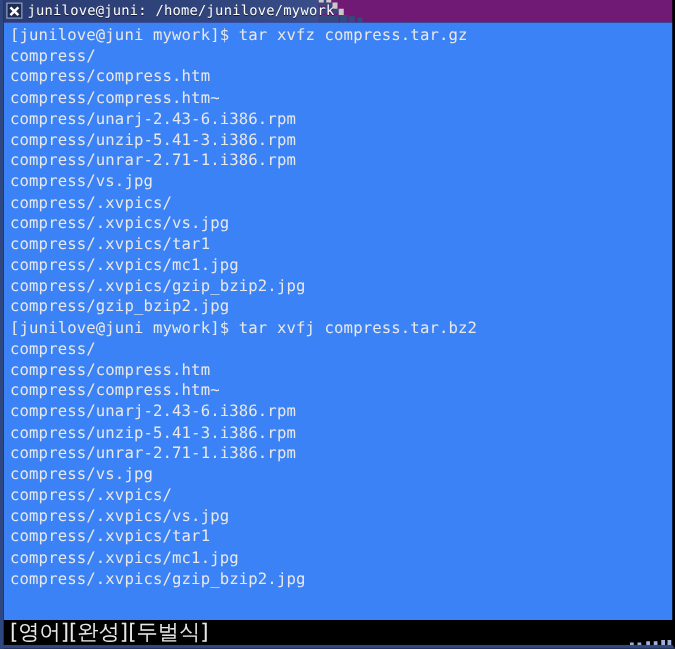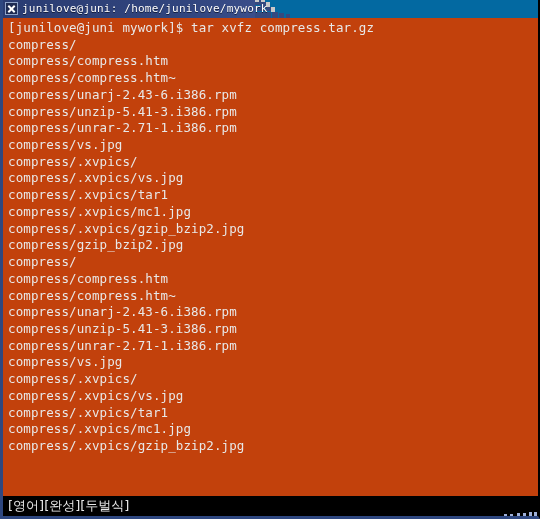--- a/index.html
+++ b/index.html
@@ -27,21 +27,21 @@
     border-bottom: 3px solid #2e4780;
     overflow: hidden;
   }
 
   
   #titlebar {
     position: relative;
     height: 18px;
     width: 100%;
     box-sizing: border-box;
-    background: #0369a1;
+    background: #701a75;
     overflow: hidden;
     display: flex;
     align-items: center;
   }
   #titlebar-blue {
     position: absolute;
     left: 0;
     top: 0;
     height: 18px;
     width: 252px;
@@ -92,21 +92,21 @@
     white-space: nowrap;
     font-family: "DejaVu Sans Mono", "Liberation Mono", monospace;
     text-shadow: 0 1px 0 #101a38;
   }
 
   
   #screen {
     position: relative;
     width: 100%;
     height: 478px;
-    background: #c2410c;
+    background: #3b82f6;
     box-sizing: border-box;
     padding: 2px 0 0 5px;
     overflow: hidden;
   }
   .line {
     color: #e8e8e8;
     font-size: 12.5px;
     line-height: 16.72px;
     height: 16.72px;
     white-space: pre;
@@ -122,21 +122,21 @@
     width: 100%;
     height: 20px;
     background: #000000;
     box-sizing: border-box;
     padding-left: 5px;
     display: flex;
     align-items: center;
   }
   #statusbar .sb-text {
     color: #e8e8e8;
-    font-size: 13px;
+    font-size: 17px;
     line-height: 20px;
     white-space: pre;
     font-family: "DejaVu Sans", "Liberation Sans", sans-serif;
   }
 
   
   #resize-grip {
     position: absolute;
     right: 1px;
     bottom: 0px;
@@ -186,20 +186,21 @@
         <div class="line">compress/unarj-2.43-6.i386.rpm</div>
         <div class="line">compress/unzip-5.41-3.i386.rpm</div>
         <div class="line">compress/unrar-2.71-1.i386.rpm</div>
         <div class="line">compress/vs.jpg</div>
         <div class="line">compress/.xvpics/</div>
         <div class="line">compress/.xvpics/vs.jpg</div>
         <div class="line">compress/.xvpics/tar1</div>
         <div class="line">compress/.xvpics/mc1.jpg</div>
         <div class="line">compress/.xvpics/gzip_bzip2.jpg</div>
         <div class="line">compress/gzip_bzip2.jpg</div>
+        <div class="line">[junilove@juni mywork]$ tar xvfj compress.tar.bz2</div>
         <div class="line">compress/</div>
         <div class="line">compress/compress.htm</div>
         <div class="line">compress/compress.htm~</div>
         <div class="line">compress/unarj-2.43-6.i386.rpm</div>
         <div class="line">compress/unzip-5.41-3.i386.rpm</div>
         <div class="line">compress/unrar-2.71-1.i386.rpm</div>
         <div class="line">compress/vs.jpg</div>
         <div class="line">compress/.xvpics/</div>
         <div class="line">compress/.xvpics/vs.jpg</div>
         <div class="line">compress/.xvpics/tar1</div>

